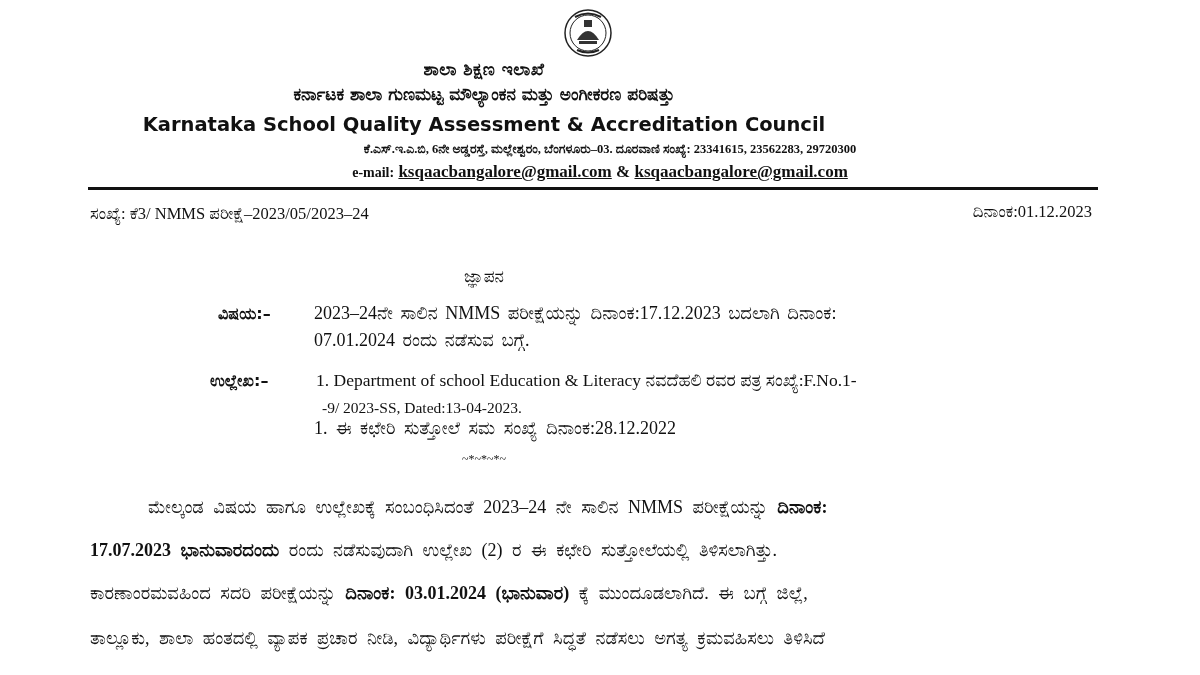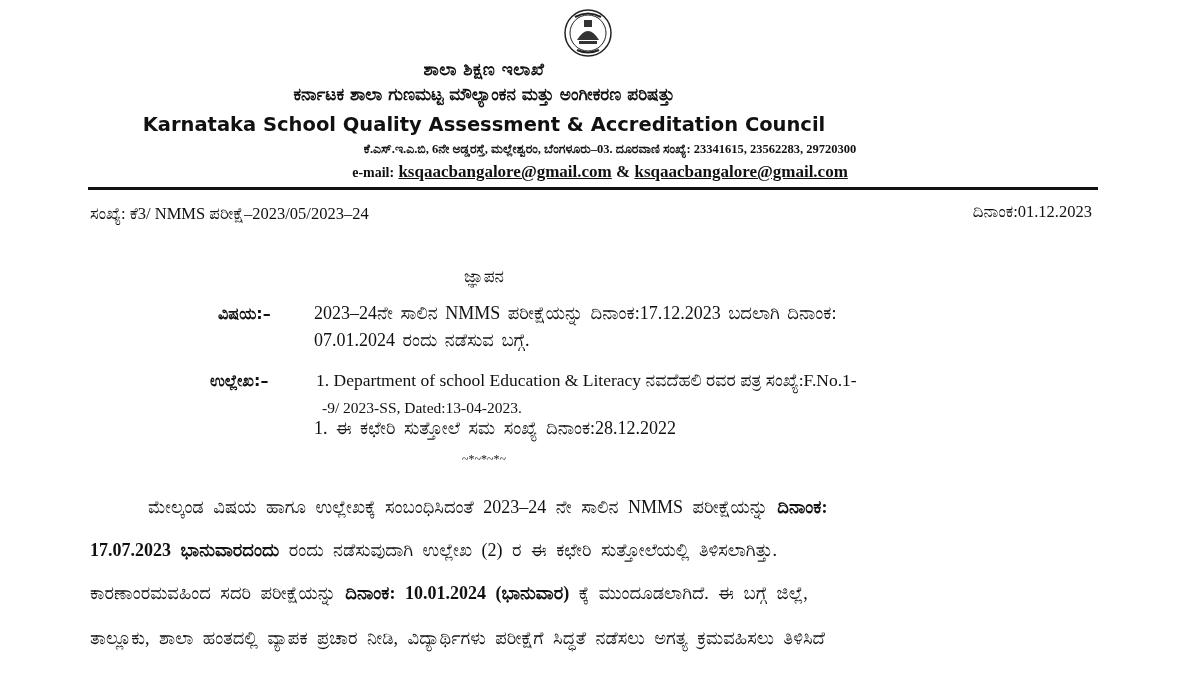--- a/index.html
+++ b/index.html
@@ -93,16 +93,16 @@
 <div class="abs para p1">
   <span>ಮೇಲ್ಕಂಡ ವಿಷಯ ಹಾಗೂ ಉಲ್ಲೇಖಕ್ಕೆ ಸಂಬಂಧಿಸಿದಂತೆ 2023–24 ನೇ ಸಾಲಿನ NMMS ಪರೀಕ್ಷೆಯನ್ನು</span>
   <b>ದಿನಾಂಕ:</b>
 </div>
 <div class="abs para p2">
   <b>17.07.2023 ಭಾನುವಾರದಂದು</b>
   <span>ರಂದು ನಡೆಸುವುದಾಗಿ ಉಲ್ಲೇಖ (2) ರ ಈ ಕಛೇರಿ ಸುತ್ತೋಲೆಯಲ್ಲಿ ತಿಳಿಸಲಾಗಿತ್ತು.</span>
 </div>
 <div class="abs para p3">
   <span>ಕಾರಣಾಂರಮವಹಿಂದ ಸದರಿ ಪರೀಕ್ಷೆಯನ್ನು</span>
-  <b>ದಿನಾಂಕ: 10.01.2024 (ಭಾನುವಾರ)</b>
+  <b>ದಿನಾಂಕ: 03.01.2024 (ಭಾನುವಾರ)</b>
   <span>ಕ್ಕೆ ಮುಂದೂಡಲಾಗಿದೆ. ಈ ಬಗ್ಗೆ ಜಿಲ್ಲೆ,</span>
 </div>
 <div class="abs para p4">ತಾಲ್ಲೂಕು, ಶಾಲಾ ಹಂತದಲ್ಲಿ ವ್ಯಾಪಕ ಪ್ರಚಾರ ನೀಡಿ, ವಿದ್ಯಾರ್ಥಿಗಳು ಪರೀಕ್ಷೆಗೆ ಸಿದ್ಧತೆ ನಡೆಸಲು ಅಗತ್ಯ ಕ್ರಮವಹಿಸಲು ತಿಳಿಸಿದೆ</div>
 
 </body></html>

